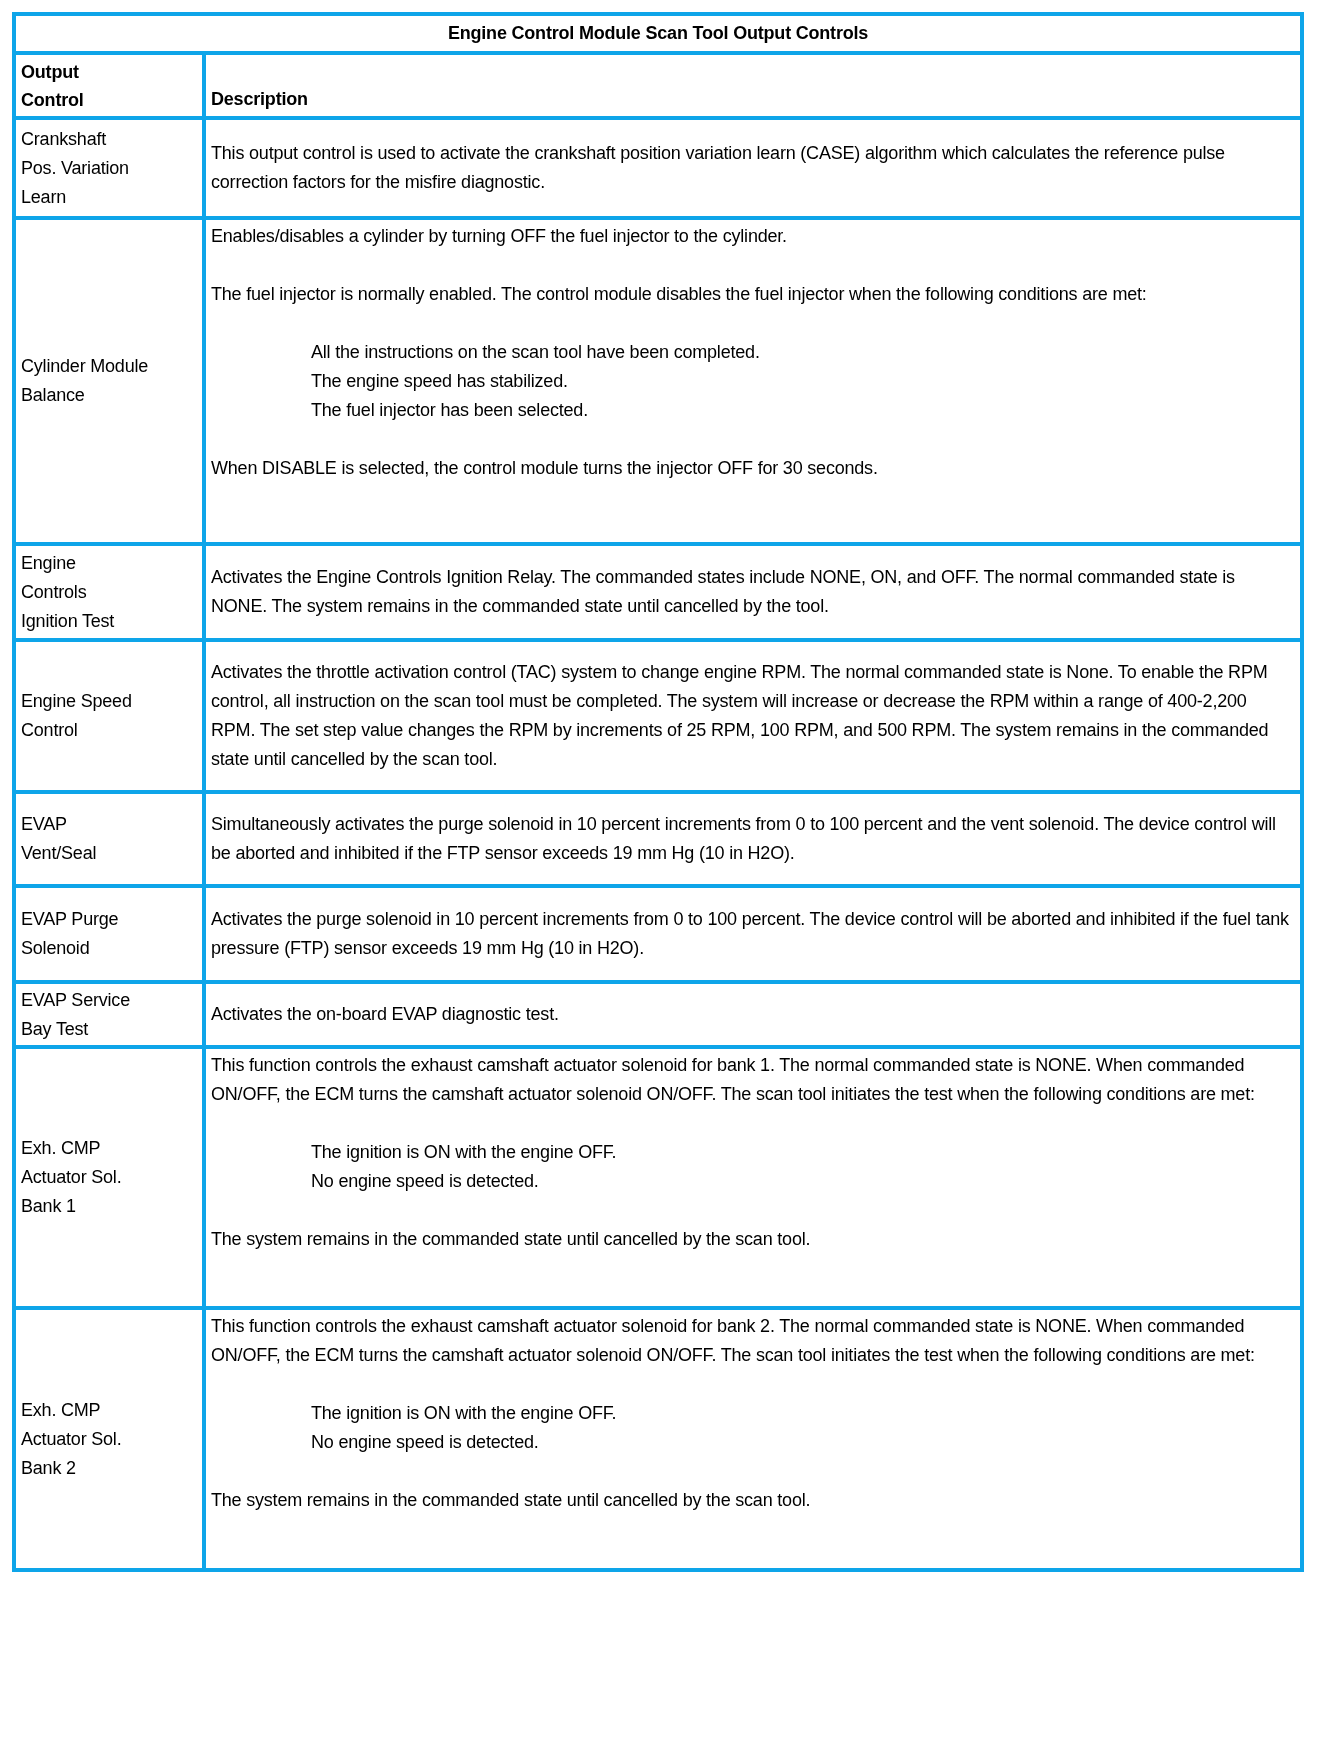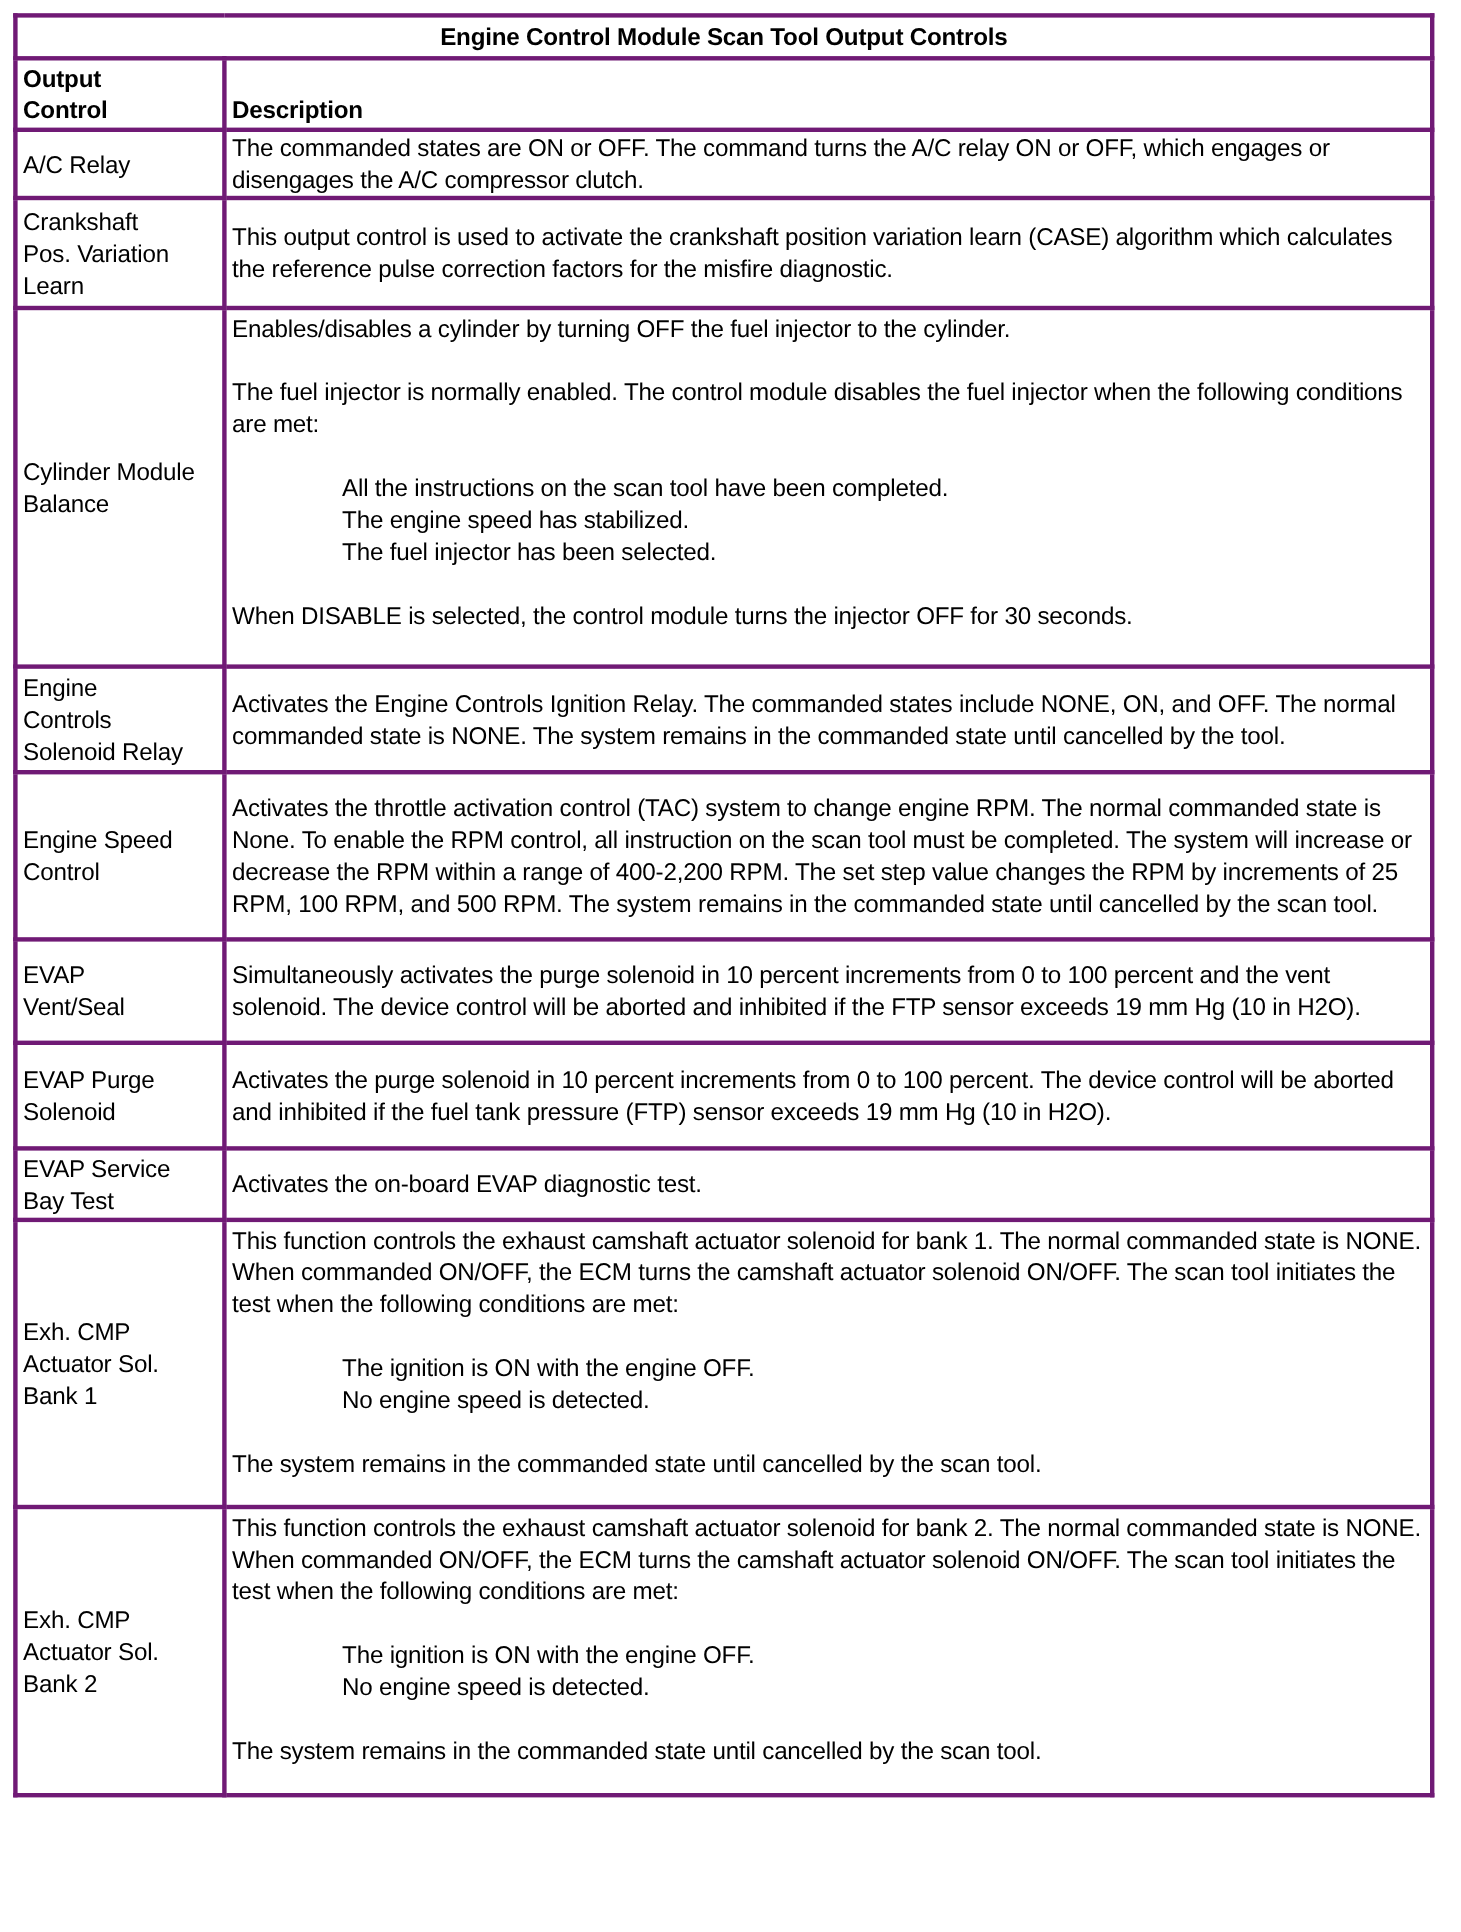--- a/index.html
+++ b/index.html
@@ -1,21 +1,21 @@
 <!DOCTYPE html>
 <html><head>
 <meta charset="utf-8">
 <style>
   html, body { margin: 0; padding: 0; background: #ffffff; }
   body { width: 1328px; height: 1756px; position: relative; overflow: hidden;
          font-family: "Liberation Sans", sans-serif; color: #000; }
   table { position: absolute; left: 12px; top: 12px; width: 1288px;
           border-collapse: collapse; table-layout: fixed; }
-  td, th { border: 4px solid #701a75; vertical-align: middle; padding: 0 5px;
-           font-size: 22px; line-height: 29px; letter-spacing: -0.2px; }
+  td, th { border: 4px solid #0ea5e9; vertical-align: middle; padding: 0 5px;
+           font-size: 18px; line-height: 29px; letter-spacing: -0.2px; }
   col.c1 { width: 190px; }
   col.c2 { width: 1098px; }
   th { font-weight: bold; }
   .title-cell { text-align: center; height: 35px; }
   .hdr-left { text-align: left; height: 61px; line-height: 28px; }
   .hdr-right { text-align: left; vertical-align: bottom; padding-bottom: 2px; }
   td.name { vertical-align: middle; }
   td.desc { vertical-align: middle; }
   .para { margin: 0; }
   .gap { height: 29px; }
@@ -46,28 +46,20 @@
     <th colspan="2" class="title-cell">Engine Control Module Scan Tool Output Controls</th>
   </tr>
   <tr>
     <th class="hdr-left">
       <div>Output</div>
       <div>Control</div>
     </th>
     <th class="hdr-right">Description</th>
   </tr>
 
-  <tr class="r-ac">
-    <td class="name">
-      <div>A/C Relay</div>
-    </td>
-    <td class="desc">
-      <p class="para">The commanded states are ON or OFF. The command turns the A/C relay ON or OFF, which engages or disengages the A/C compressor clutch.</p>
-    </td>
-  </tr>
 
   <tr class="r-crank">
     <td class="name">
       <div>Crankshaft</div>
       <div>Pos. Variation</div>
       <div>Learn</div>
     </td>
     <td class="desc">
       <p class="para">This output control is used to activate the crankshaft position variation learn (CASE) algorithm which calculates the reference pulse correction factors for the misfire diagnostic.</p>
     </td>
@@ -90,21 +82,21 @@
       </div>
       <div class="gap"></div>
       <p class="para">When DISABLE is selected, the control module turns the injector OFF for 30 seconds.</p>
     </td>
   </tr>
 
   <tr class="r-ecir">
     <td class="name">
       <div>Engine</div>
       <div>Controls</div>
-      <div>Solenoid Relay</div>
+      <div>Ignition Test</div>
     </td>
     <td class="desc">
       <p class="para">Activates the Engine Controls Ignition Relay. The commanded states include NONE, ON, and OFF. The normal commanded state is NONE. The system remains in the commanded state until cancelled by the tool.</p>
     </td>
   </tr>
 
   <tr class="r-esc">
     <td class="name">
       <div>Engine Speed</div>
       <div>Control</div>

